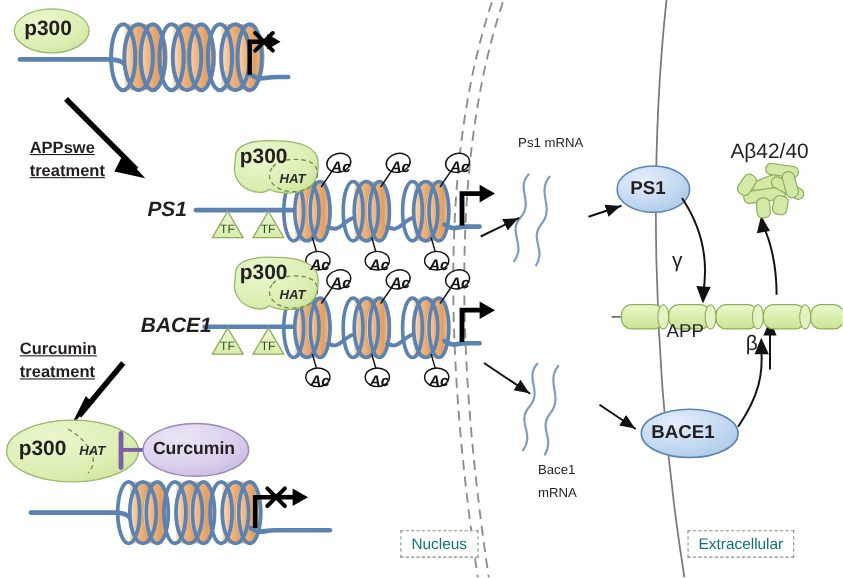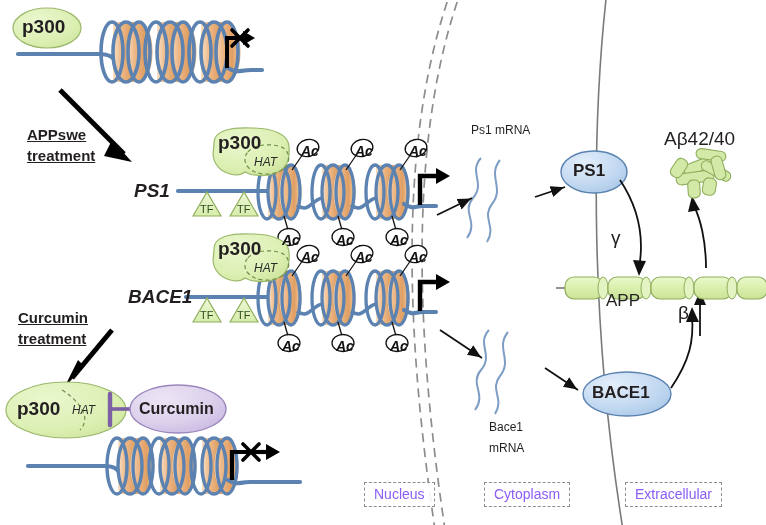--- a/index.html
+++ b/index.html
@@ -19,39 +19,39 @@
 
   
   .lbl{
     position:absolute;
     white-space:pre;
     line-height:1.08;
     color:#231f20;
   }
 
   .p300-txt{font-weight:bold;font-size:19px;text-align:center;}
-  .hat-txt{font-style:italic;font-weight:normal;font-size:12px;color:#2b2b2b;}
+  .hat-txt{font-style:italic;font-weight:bold;font-size:12px;color:#2b2b2b;}
   .gene-txt{font-style:italic;font-weight:bold;font-size:19px;}
   .tf-txt{font-size:11px;font-weight:normal;color:#2f4f1f;}
   .ac-txt{font-size:14px;font-style:italic;font-weight:bold;color:#111;}
   .step-txt{font-weight:bold;font-size:15px;text-decoration:underline;}
   .curc-txt{font-weight:bold;font-size:16px;}
   .mrna-txt{font-size:12px;}
   .prot-txt{font-weight:bold;font-size:17px;}
   .abeta-txt{font-size:19px;}
   .app-txt{font-size:17px;}
   .greek-txt{font-size:19px;}
   .compart-txt{font-size:14px;}
 
   .compart-box{
     position:absolute;
     border:1.6px dashed #8d8d8d;
     background:rgba(255,255,255,0.9);
     padding:3px 9px 4px 9px;
-    color:#8b5cf6;
+    color:#0f766e;
   }
 </style>
 </head>
 <body>
 
 <div id="stage">
 
   <svg id="svgroot" viewBox="0 0 766 525">
     <defs>
       <linearGradient id="nucGrad" x1="0" y1="0" x2="0" y2="1">
@@ -436,16 +436,15 @@
   <div class="lbl mrna-txt" style="left:489px;top:442px;text-align:center;">mRNA</div>
   <div class="lbl prot-txt" style="left:573px;top:162px;">PS1</div>
   <div class="lbl prot-txt" style="left:592px;top:384px;">BACE1</div>
 
   <div class="lbl abeta-txt" style="left:664px;top:129px;">Aβ42/40</div>
   <div class="lbl app-txt" style="left:594px;top:292px;margin-left:12px;">APP</div>
   <div class="lbl greek-txt" style="left:611px;top:228px;">γ</div>
   <div class="lbl greek-txt" style="left:678px;top:303px;">β</div>
 
   <div class="compart-box compart-txt" style="left:364px;top:482px;">Nucleus</div>
-  <div class="compart-box compart-txt" style="left:484px;top:482px;">Cytoplasm</div>
   <div class="compart-box compart-txt" style="left:625px;top:482px;">Extracellular</div>
 
 </div>
 
 </body></html>

